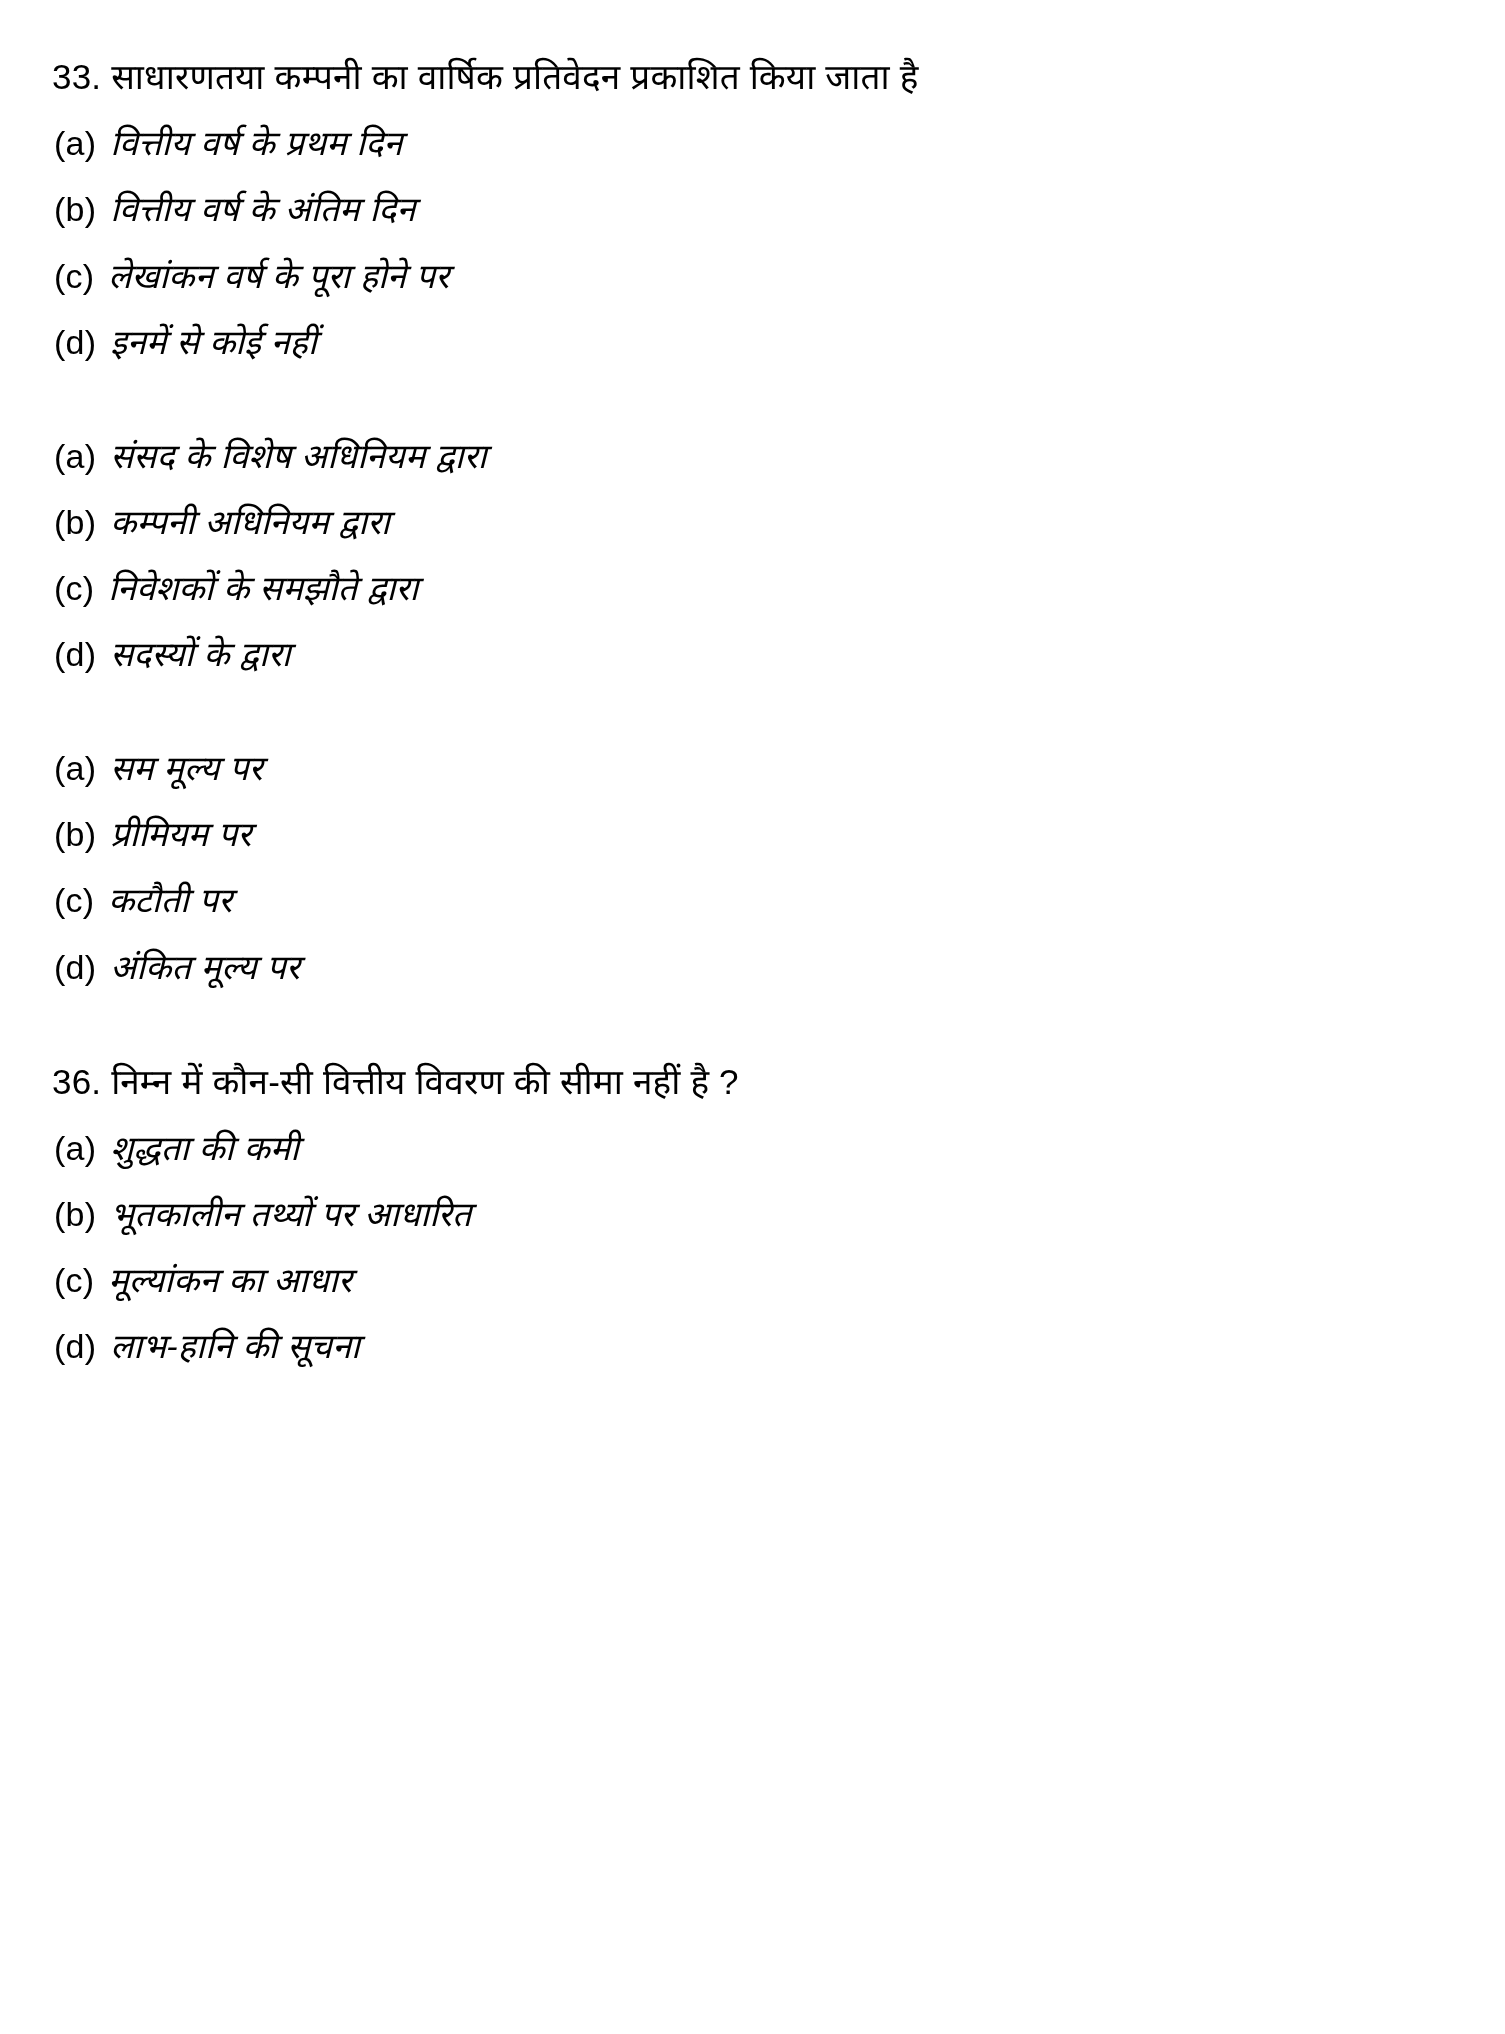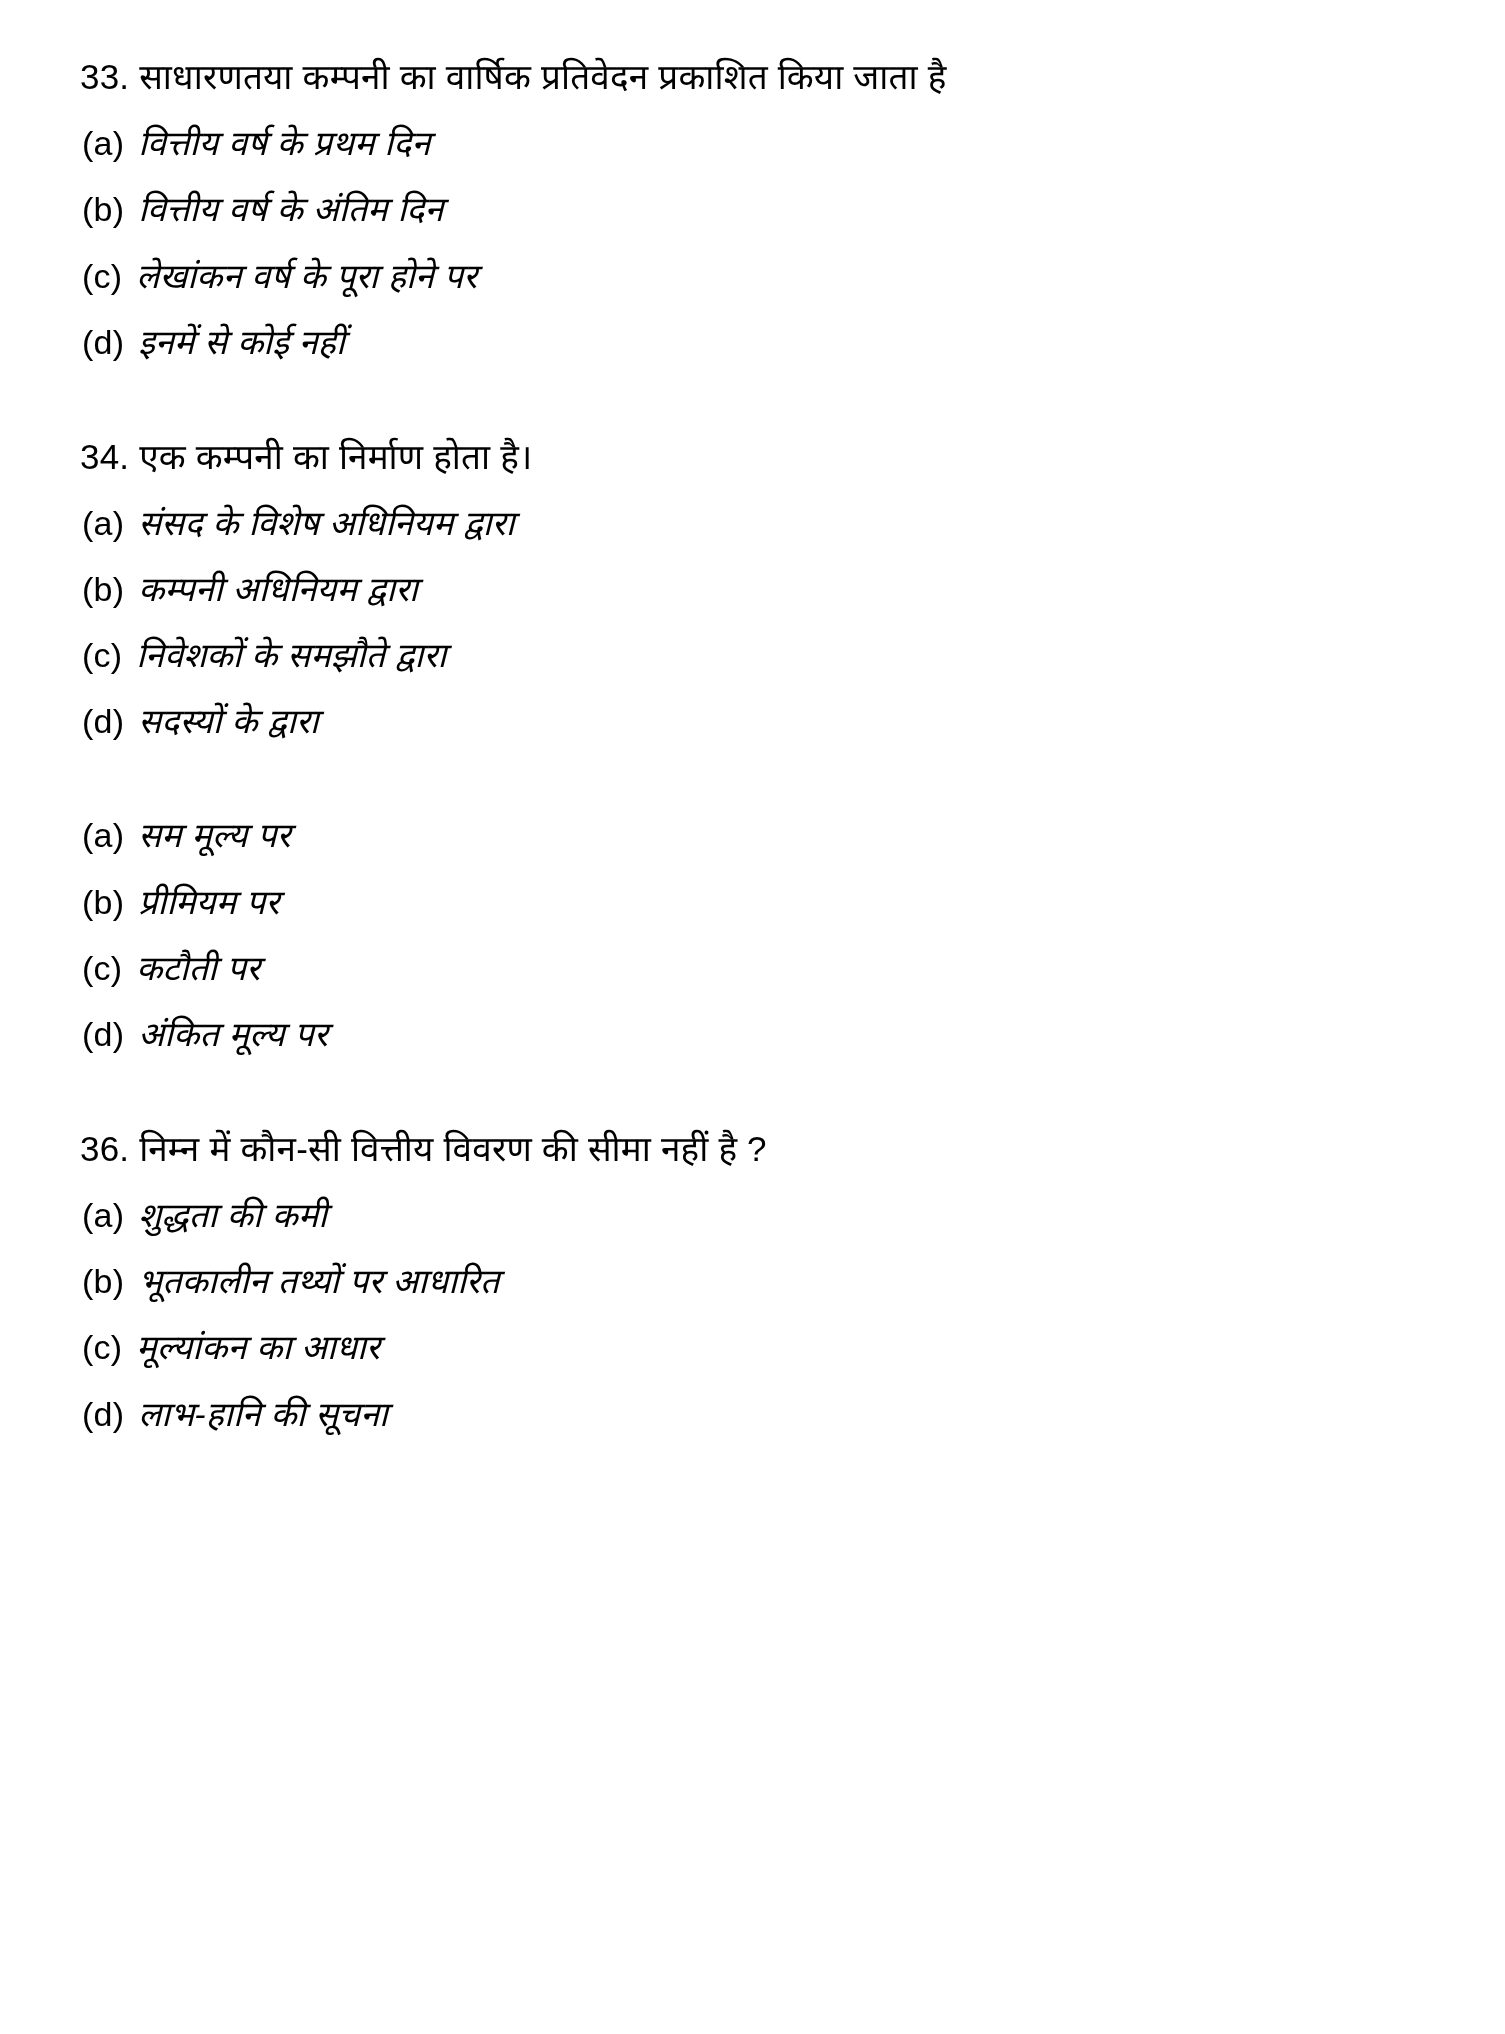--- a/index.html
+++ b/index.html
@@ -11,21 +11,21 @@
     width: 1505px;
     height: 2034px;
     font-family: "Liberation Sans", "DejaVu Sans", sans-serif;
     color: #000000;
     -webkit-font-smoothing: antialiased;
   }
   .page {
     box-sizing: border-box;
     width: 1505px;
     height: 2034px;
-    padding: 56px 70px 40px 80px;
+    padding: 56px 70px 40px 52px;
     position: relative;
   }
   .question-block {
     margin-bottom: 74px;
   }
   .question-block:last-child {
     margin-bottom: 12px;
   }
   .q-text {
     font-size: 35px;
@@ -75,21 +75,20 @@
       <span class="opt-tag">(c)</span>
       <span class="opt-text">लेखांकन वर्ष के पूरा होने पर</span>
     </div>
     <div class="option">
       <span class="opt-tag">(d)</span>
       <span class="opt-text">इनमें से कोई नहीं</span>
     </div>
   </div>
 
   <div class="question-block">
-    <p class="q-text">34. एक कम्पनी का निर्माण होता है।</p>
     <div class="option">
       <span class="opt-tag">(a)</span>
       <span class="opt-text">संसद के विशेष अधिनियम द्वारा</span>
     </div>
     <div class="option">
       <span class="opt-tag">(b)</span>
       <span class="opt-text">कम्पनी अधिनियम द्वारा</span>
     </div>
     <div class="option">
       <span class="opt-tag">(c)</span>

